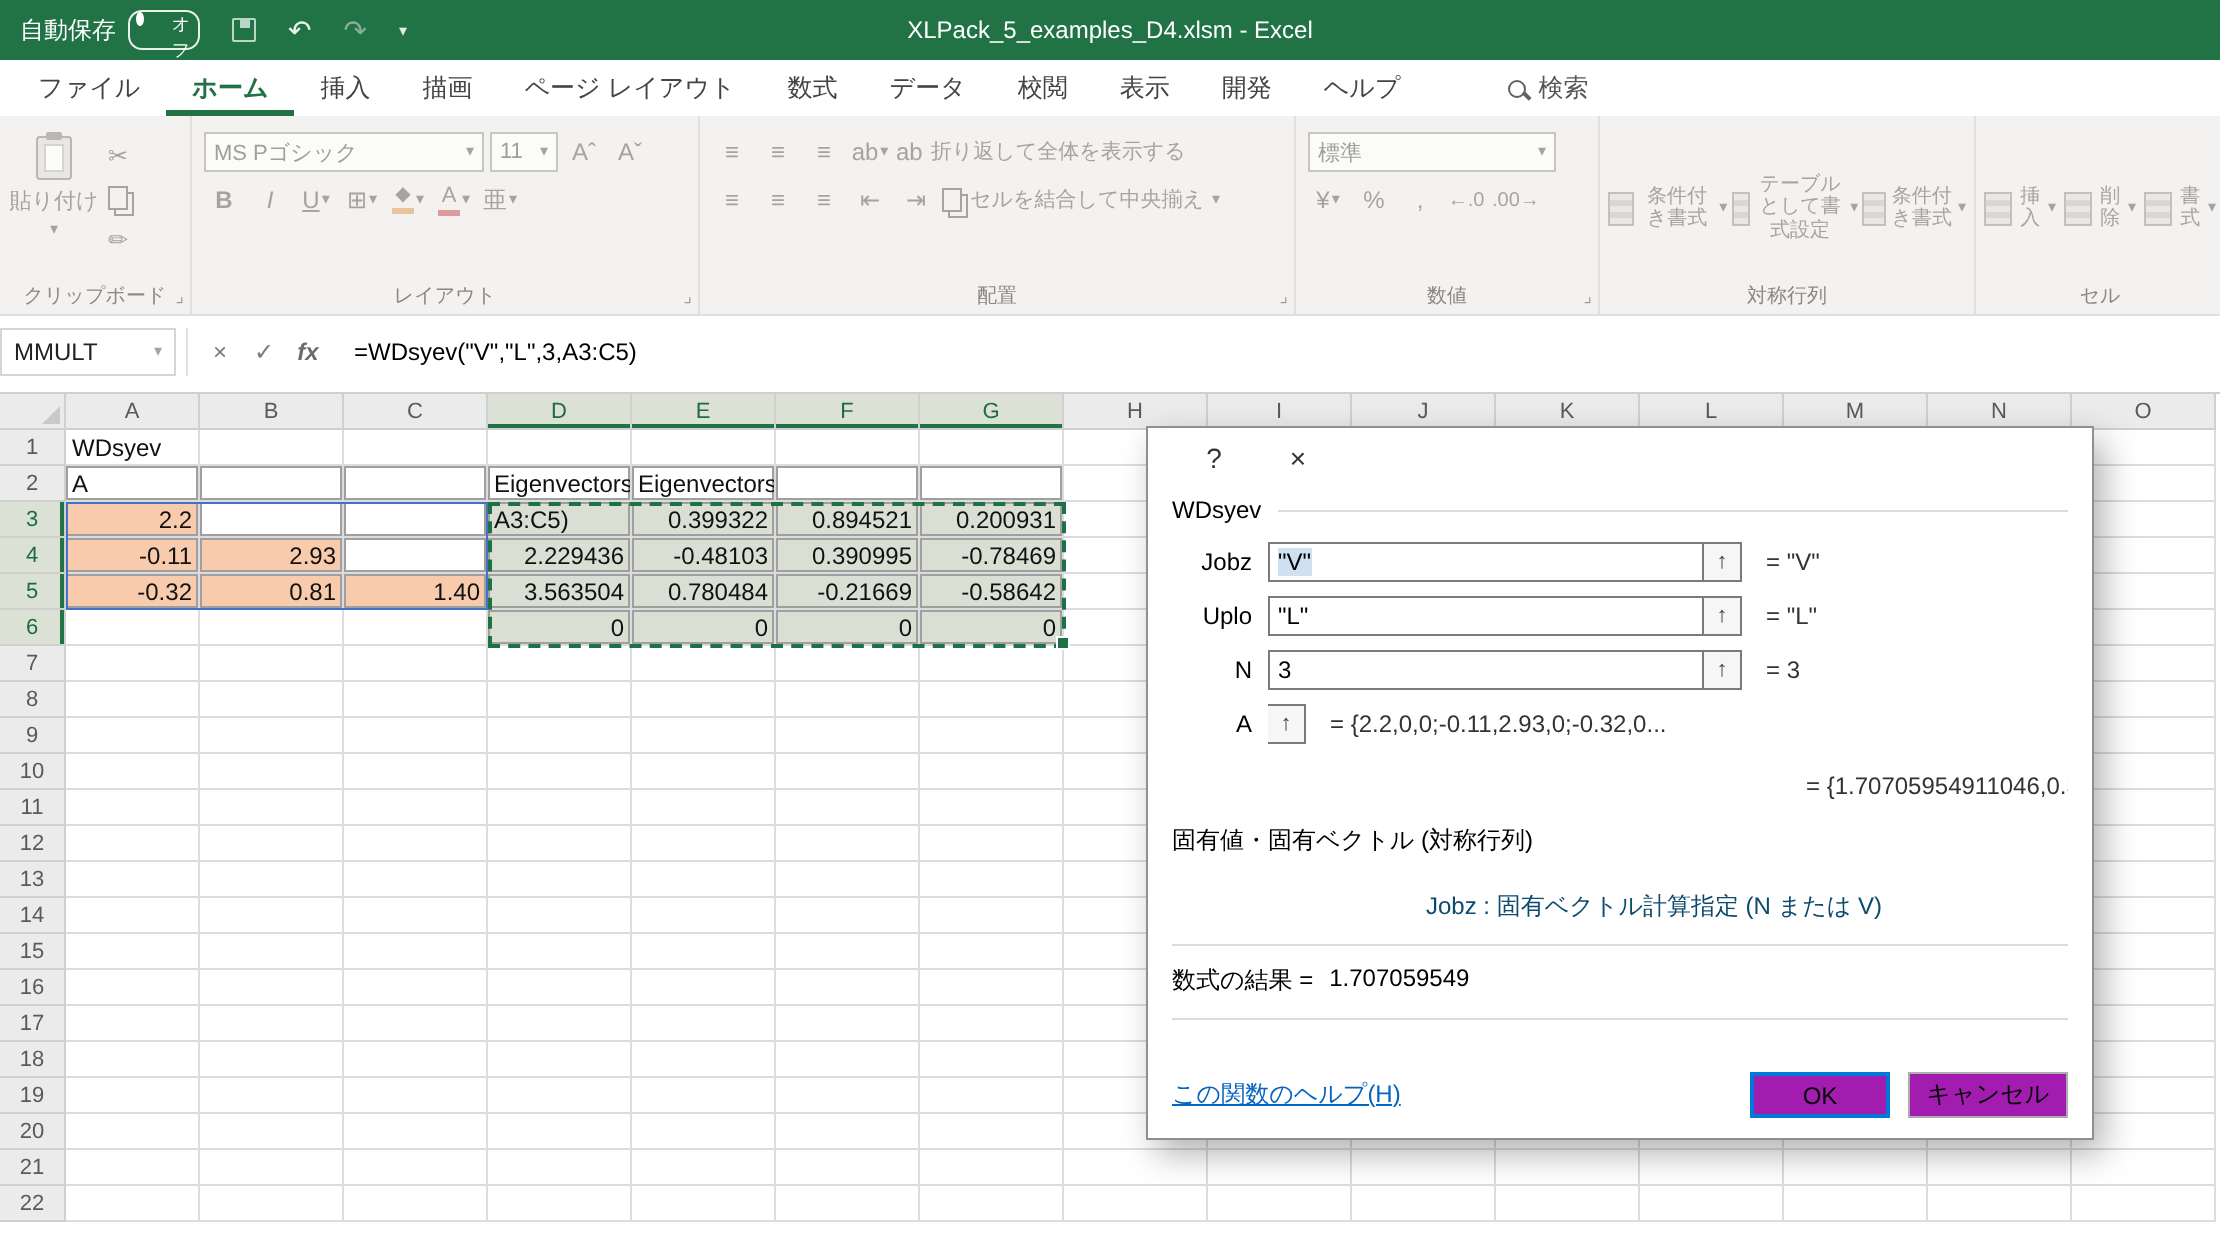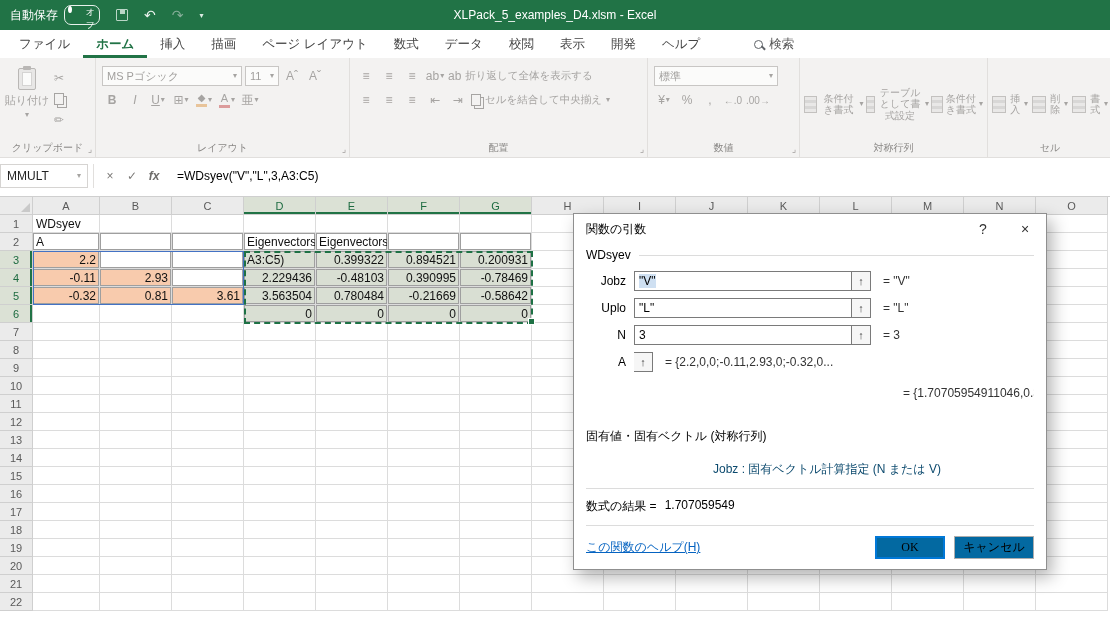--- a/index.html
+++ b/index.html
@@ -108,28 +108,28 @@
   .dlg-body{flex:1;display:flex;flex-direction:column;padding:0 12px 10px}
   .fn-row{display:flex;align-items:center;gap:8px;margin:4px 0 8px;color:#000}
   .fn-line{flex:1;border-top:1px solid #dcdcdc}
   .frow{display:flex;align-items:center;height:21px;margin-bottom:6px}
   .flabel{width:40px;text-align:right;margin-right:8px}
   .finput{width:218px;height:20px;border:1px solid #7a7a7a;display:flex;align-items:center;padding:0 4px;background:#fff;overflow:hidden;white-space:nowrap}
   .fref{width:19px;height:20px;border:1px solid #7a7a7a;border-left:none;display:flex;align-items:center;justify-content:center;font-size:11px;color:#444;background:#f6f6f6}
   .fres{margin-left:12px;color:#333;overflow:hidden;white-space:nowrap}
   .selval{background:#cfe0f2}
   .arr-row{margin:8px 0 0 317px;color:#333;overflow:hidden;white-space:nowrap}
-  .desc{margin-top:28px;color:#000}
+  .desc{margin-top:12px;color:#000}
   .param{margin-top:16px;padding-left:127px;color:#0c4a6e}
   .dlg-sep{border-top:1px solid #dcdcdc;margin:10px 0 0}
   .result-row{display:flex;gap:8px;margin-top:9px;color:#000}
-  .dlg-bottom{display:flex;align-items:center;margin-top:10px}
+  .dlg-bottom{display:flex;align-items:center;margin-top:26px}
   .help-link{color:#0563c1;text-decoration:underline;cursor:pointer}
   .spacer{flex:1}
-  .btn{height:23px;font-size:12px;display:flex;align-items:center;justify-content:center;background:#0369a1;border:1px solid #adadad;font-family:Liberation Serif, serif}
+  .btn{height:23px;font-size:12px;display:flex;align-items:center;justify-content:center;background:#a21caf;border:1px solid #adadad;font-family:Liberation Sans, sans-serif}
   .btn.primary{width:70px;border:1px solid #0078d7;box-shadow:inset 0 0 0 1px #0078d7}
   .btn.cancel{width:80px;margin-left:9px}
   .push{margin-top:auto}
 </style>
 </head>
 <body>
 
 <div class="app">
 
   <div class="titlebar">
@@ -399,21 +399,21 @@
       <div class="cell"></div>
       <div class="cell"></div>
       <div class="cell"></div>
       <div class="cell"></div>
       <div class="cell"></div>
       <div class="cell"></div>
       <div class="cell"></div>
       <div class="hc rh sel">5</div>
       <div class="cell num orange tb">-0.32</div>
       <div class="cell num orange tb">0.81</div>
-      <div class="cell num orange tb">3.61</div>
+      <div class="cell num orange tb">1.40</div>
       <div class="cell num green tb">3.563504</div>
       <div class="cell num green tb">0.780484</div>
       <div class="cell num green tb">-0.21669</div>
       <div class="cell num green tb">-0.58642</div>
       <div class="cell"></div>
       <div class="cell"></div>
       <div class="cell"></div>
       <div class="cell"></div>
       <div class="cell"></div>
       <div class="cell"></div>
@@ -688,21 +688,20 @@
       <div class="cell"></div>
       <div class="cell"></div>
       <div class="cell"></div>
       <div class="cell"></div>
       <div class="cell"></div>
       <div class="cell"></div>
     </div>
 
   <div class="dialog">
     <div class="dlg-title">
-      <span class="t">関数の引数</span>
       <span class="dlg-btn">?</span>
       <span class="dlg-btn">×</span>
     </div>
     <div class="dlg-body">
       <div class="fn-row">
         <span>WDsyev</span>
         <span class="fn-line"></span>
       </div>
 
       <div class="frow">

